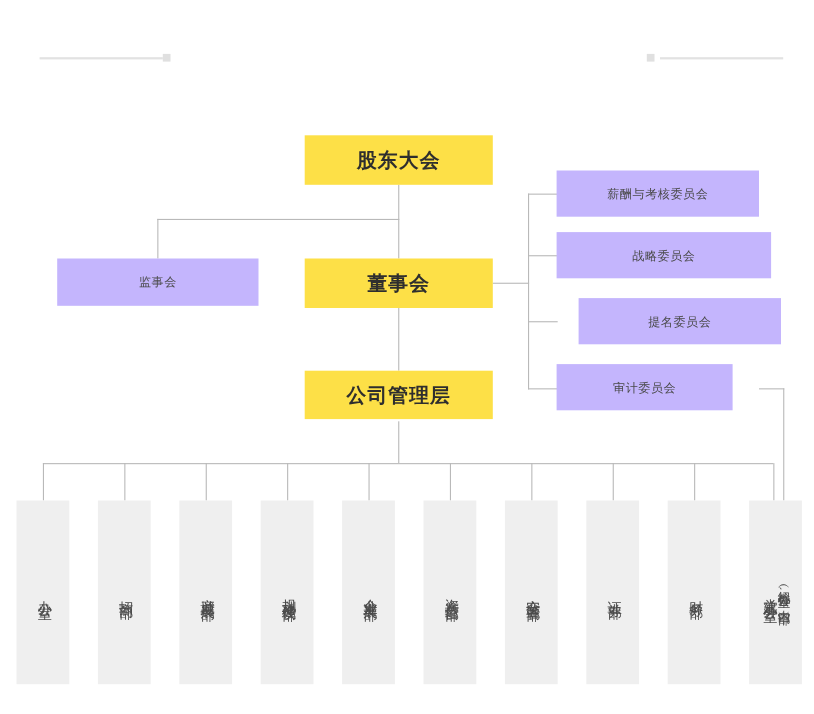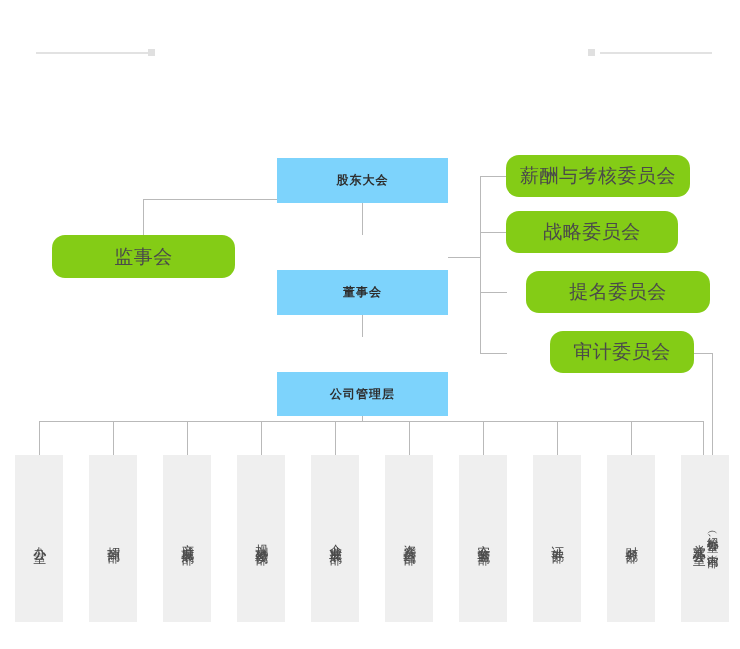--- a/index.html
+++ b/index.html
@@ -69,34 +69,32 @@
   
   .box {
     position: absolute;
     display: flex;
     align-items: center;
     justify-content: center;
     box-sizing: border-box;
     text-align: center;
   }
   .box-dark {
-    background: #7dd3fc;
+    background: #fde047;
     color: #2e2e2e;
     font-weight: 700;
-    font-size: 12px;
+    font-size: 18px;
     letter-spacing: 1px;
-    margin-top: 35px;
   }
   .box-light {
-    background: #84cc16;
+    background: #c4b5fd;
     color: #4a4a4a;
     font-weight: 400;
-    font-size: 19px;
+    font-size: 11px;
     letter-spacing: 0.5px;
-    border-radius: 13px;
   }
 
   
   .dept {
     position: absolute;
     background: #efefef;
     box-sizing: border-box;
     display: flex;
     flex-direction: row-reverse;
     align-items: center;
@@ -176,27 +174,27 @@
   <span>董事会</span>
 </div>
 
 <div class="box box-dark" style="left:277px; top:337px; width:171px; height:44px;">
   <span>公司管理层</span>
 </div>
 
 <div class="box box-light" style="left:506px; top:155px; width:184px; height:42px;">
   <span>薪酬与考核委员会</span>
 </div>
-<div class="box box-light" style="left:506px; top:211px; width:172px; height:42px;">
+<div class="box box-light" style="left:506px; top:211px; width:195px; height:42px;">
   <span>战略委员会</span>
 </div>
 <div class="box box-light" style="left:526px; top:271px; width:184px; height:42px;">
   <span>提名委员会</span>
 </div>
-<div class="box box-light" style="left:506px; top:331px; width:144px; height:42px;margin-left:44px;">
+<div class="box box-light" style="left:506px; top:331px; width:160px; height:42px;">
   <span>审计委员会</span>
 </div>
 
 <div class="dept" style="left:15px; top:455px; width:48px; height:167px;">
   <span class="dept-col">办公室</span>
 </div>
 
 <div class="dept" style="left:89px; top:455px; width:48px; height:167px;">
   <span class="dept-col">招商部</span>
 </div>

